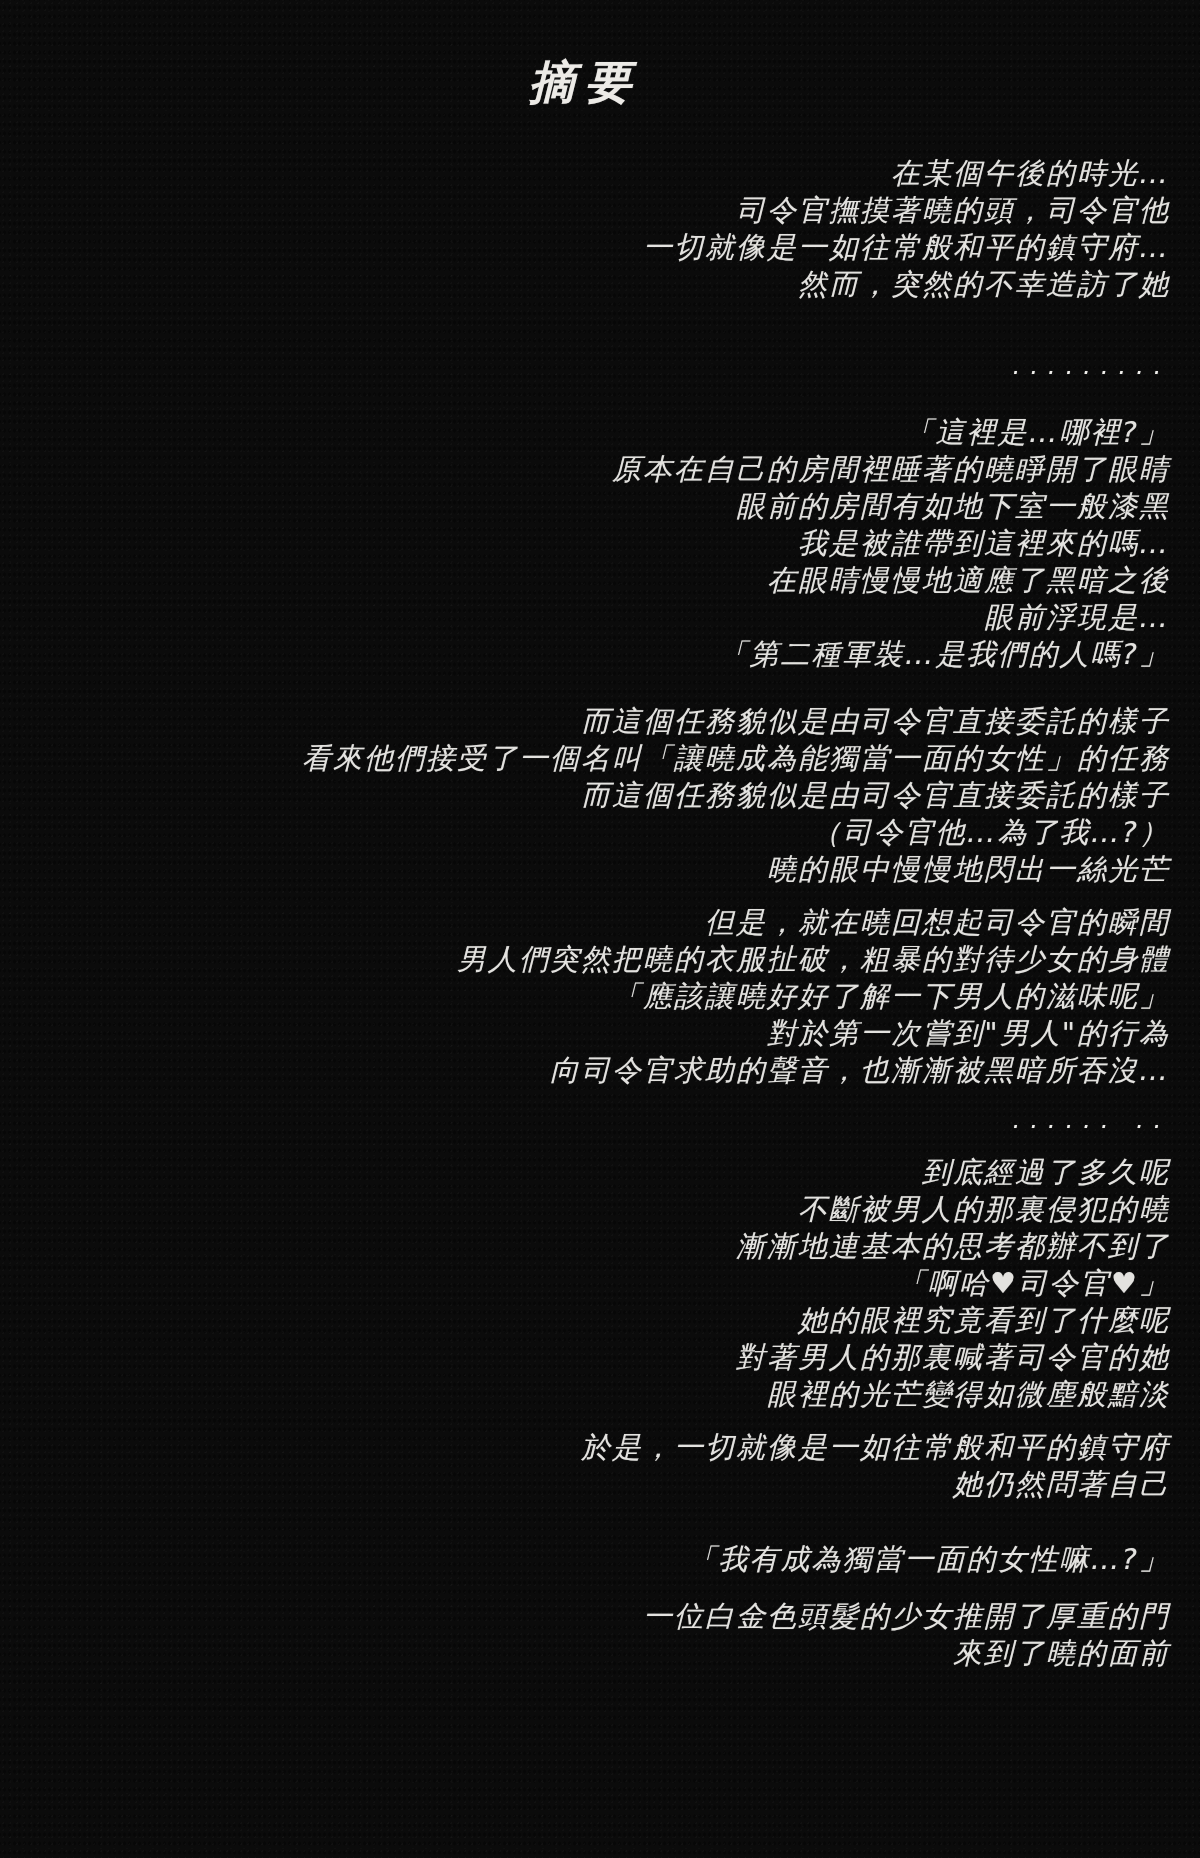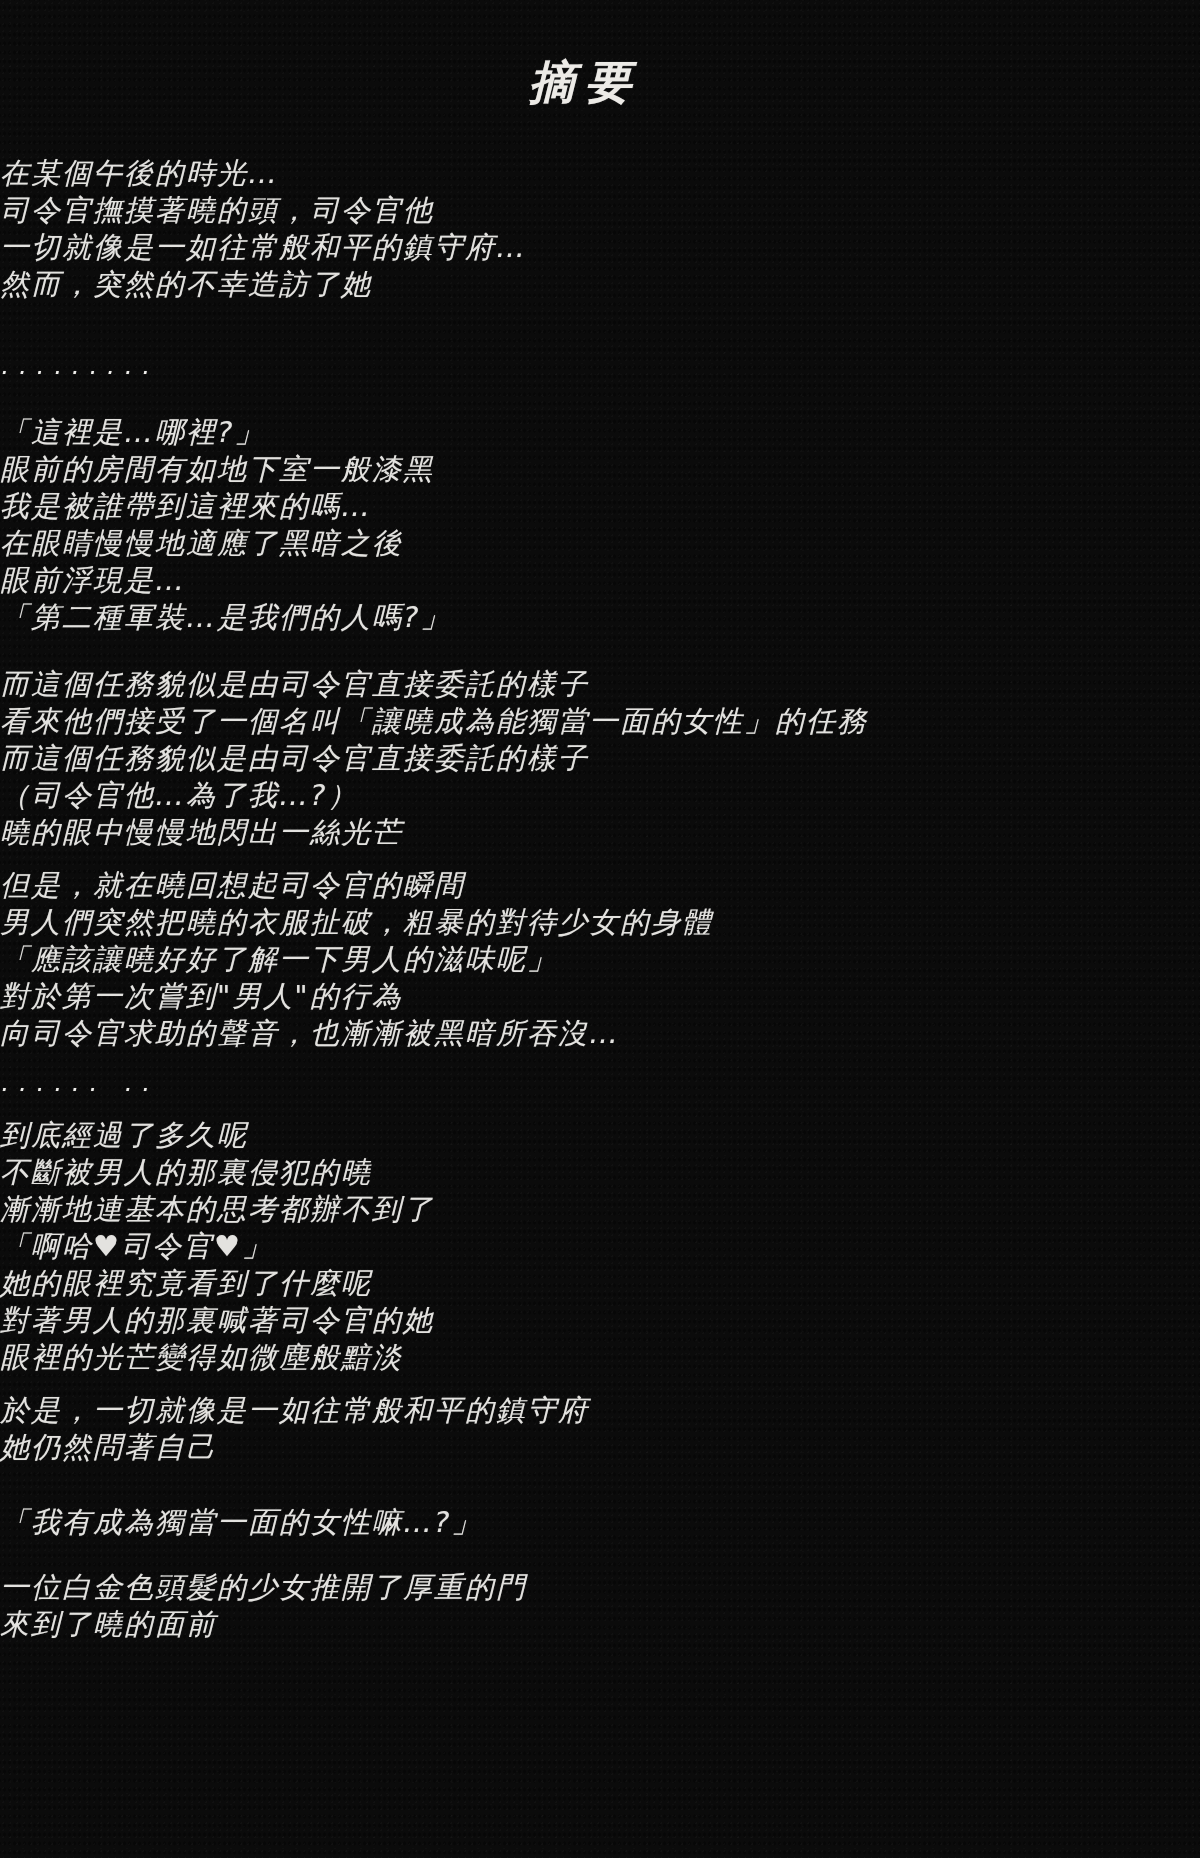--- a/index.html
+++ b/index.html
@@ -36,21 +36,21 @@
   .title {
     text-align: center;
     font-size: 46px;
     font-weight: bold;
     letter-spacing: 10px;
     color: #eceae6;
     text-shadow: 0 0 1px rgba(255,255,255,0.5);
   }
   .para { margin: 0; }
   .line {
-    text-align: left;
+    text-align: right;
     font-size: 29px;
     line-height: 37px;
     letter-spacing: 2px;
     white-space: pre;
     text-shadow: 0 0 1px rgba(255,255,255,0.38);
   }
   .dots .line {
     font-size: 24px;
     letter-spacing: 10px;
     line-height: 37px;
@@ -72,20 +72,21 @@
     <div class="line">一切就像是一如往常般和平的鎮守府…</div>
     <div class="line">然而，突然的不幸造訪了她</div>
   </div>
 
   <div class="para dots" style="margin-top:52px">
     <div class="line">·········</div>
   </div>
 
   <div class="para" style="margin-top:22px">
     <div class="line">「這裡是…哪裡?」</div>
+    <div class="line">原本在自己的房間裡睡著的曉睜開了眼睛</div>
     <div class="line">眼前的房間有如地下室一般漆黑</div>
     <div class="line">我是被誰帶到這裡來的嗎…</div>
     <div class="line">在眼睛慢慢地適應了黑暗之後</div>
     <div class="line">眼前浮現是…</div>
     <div class="line">「第二種軍裝…是我們的人嗎?」</div>
   </div>
 
   <div class="para" style="margin-top:30px">
     <div class="line">而這個任務貌似是由司令官直接委託的樣子</div>
     <div class="line">看來他們接受了一個名叫「讓曉成為能獨當一面的女性」的任務</div>
@@ -118,18 +119,18 @@
 
   <div class="para" style="margin-top:16px">
     <div class="line">於是，一切就像是一如往常般和平的鎮守府</div>
     <div class="line">她仍然問著自己</div>
   </div>
 
   <div class="para" style="margin-top:38px">
     <div class="line">「我有成為獨當一面的女性嘛…?」</div>
   </div>
 
-  <div class="para" style="margin-top:28px">
+  <div class="para" style="margin-top:20px">
     <div class="line">一位白金色頭髮的少女推開了厚重的門</div>
     <div class="line">來到了曉的面前</div>
   </div>
 
 </div>
 
 </body></html>

